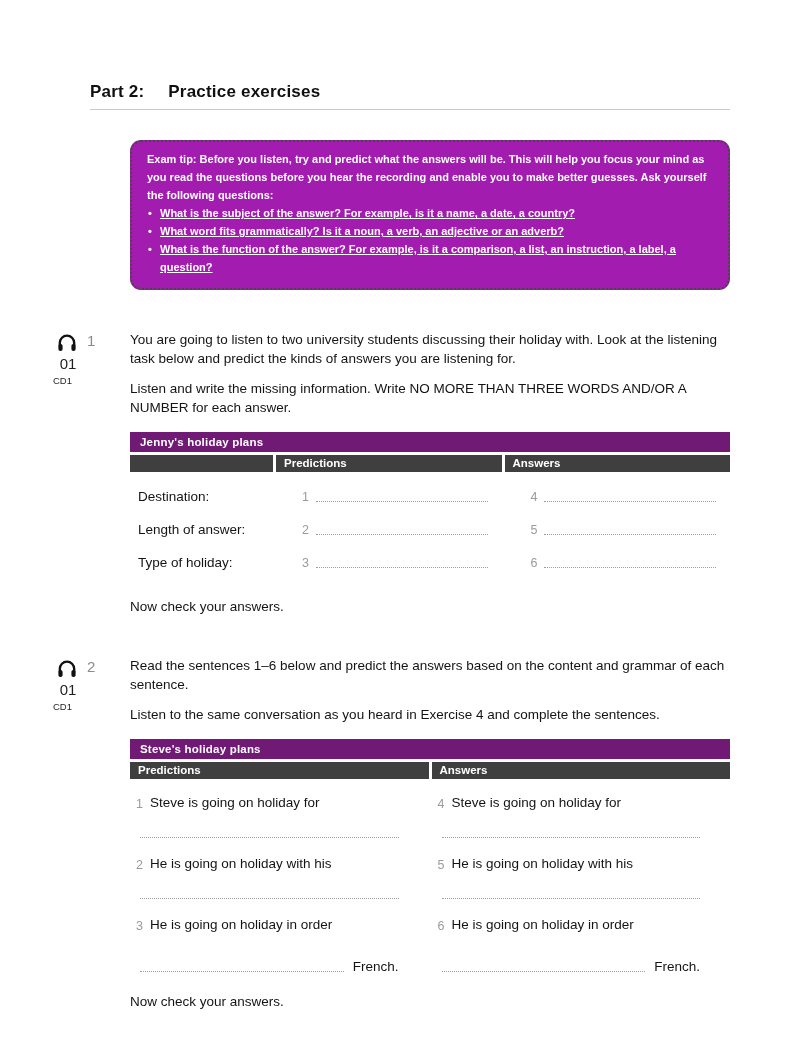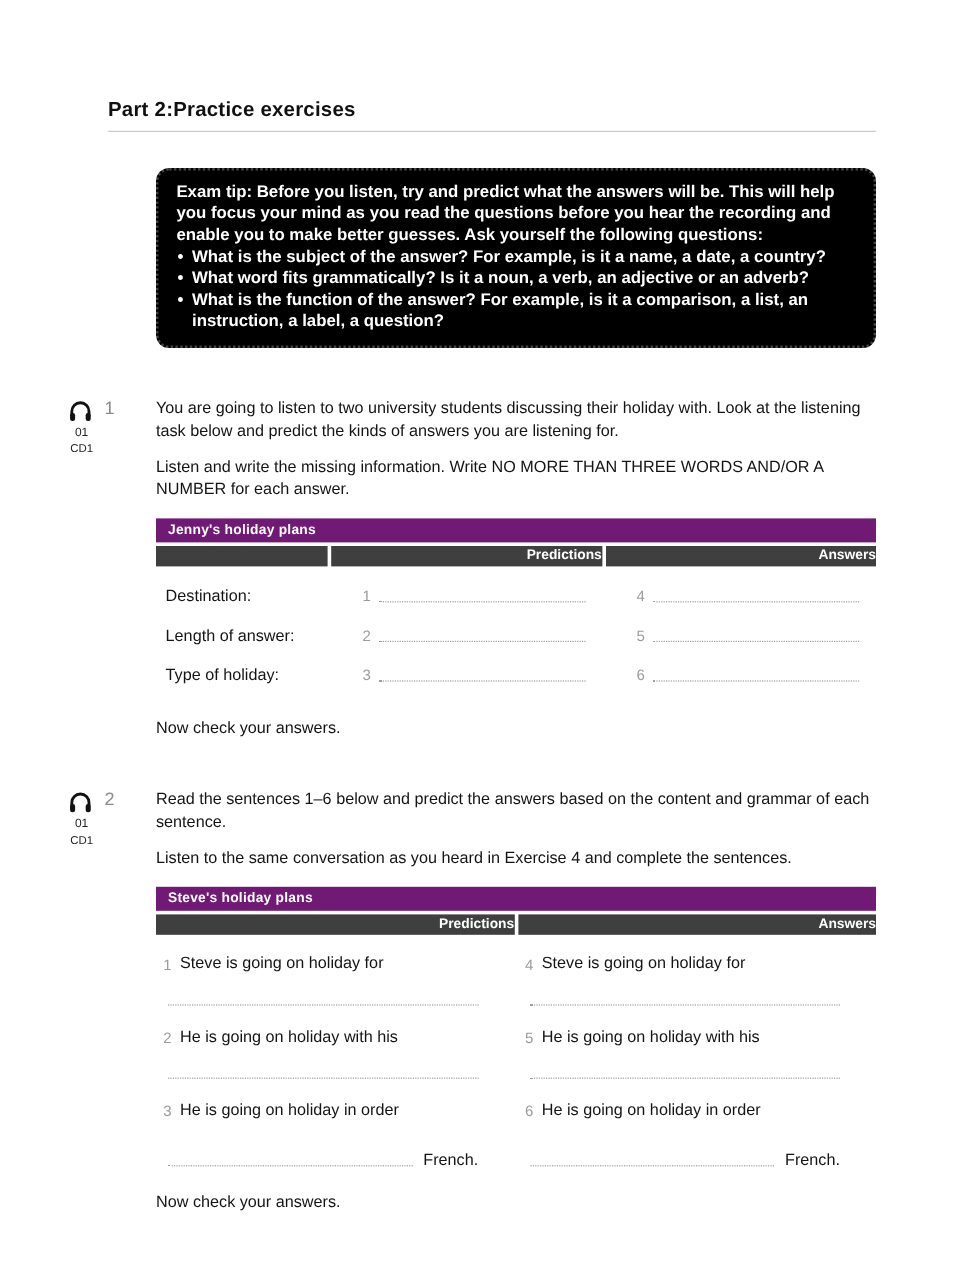--- a/index.html
+++ b/index.html
@@ -11,61 +11,61 @@
     position:relative;
     overflow:hidden;
   }
   .page { position:relative; width:800px; height:1061px; background:#fff; }
 
   
   .page-title {
     margin:82px 70px 0 90px;
     font-size:17px; font-weight:600; color:#101010; letter-spacing:.2px;
   }
-  .page-title .t1 { }
+  .page-title .t1 { margin-right:24px; }
   .title-rule { margin:7px 70px 0 90px; border-bottom:1px solid #c9c9c9; height:0; }
 
   
   .examtip {
     margin:30px 70px 0 130px;
-    background:#000000;
+    background:#a21caf;
     border:2px dotted #454545;
     border-radius:11px;
     padding:9px 15px 11px 15px;
     color:#ffffff;
-    font-size:14px; line-height:17.8px; font-weight:bold;
+    font-size:11px; line-height:17.8px; font-weight:bold;
   }
   .examtip ul { list-style:none; margin-top:1px; }
-  .examtip li { position:relative; padding-left:13px; }
+  .examtip li { position:relative; padding-left:13px;text-decoration:underline; }
   .examtip li::before { content:"\2022"; position:absolute; left:1px; }
 
   
   .exercise { position:relative; margin:40px 70px 0 130px; }
   .gutter { position:absolute; left:-74px; top:2px; width:48px; }
   .hp-row { display:flex; align-items:flex-start; gap:9px; }
   .hp-row svg { display:block; }
   .hp-num { font-size:15px; color:#8b8b8b; line-height:18px; }
-  .track { width:24px; text-align:center; font-size:10px; color:#1f1f1f; margin-top:1px; }
-  .cd    { width:30px; text-align:center; font-size:9.5px; color:#1f1f1f; margin-top:3px; margin-left:-3px; }
+  .track { width:24px; text-align:center; font-size:15px; color:#1f1f1f; margin-top:1px; }
+  .cd    { width:30px; font-size:9.5px; color:#1f1f1f; margin-top:3px; margin-left:-3px; }
 
   .ex-p { font-size:13.5px; line-height:19px; margin-bottom:11px; color:#141414; }
   .check { font-size:13.5px; color:#141414; margin-top:20px; }
 
   
   .tbl { margin-top:15px; }
   .tbl-title {
     background:#701a75; color:#fff; font-weight:bold; font-size:11.5px;
     height:20px; line-height:20px; padding-left:10px; letter-spacing:.2px;
   }
   .tbl-head { display:grid; column-gap:3px; margin-top:3px; }
   .head3 { grid-template-columns:143px 1fr 1fr; }
   .head2 { grid-template-columns:1fr 1fr; }
   .hcell {
     background:#3f3f3f; color:#fff; font-weight:bold; font-size:11.5px;
-    height:17px; line-height:17px; padding-left:8px;text-align:right;
+    height:17px; line-height:17px; padding-left:8px;
   }
 
   
   .t1-body { margin-top:8px; }
   .t1-row {
     display:grid; grid-template-columns:143px 1fr 1fr; column-gap:21px;
     height:33px; align-items:center;
   }
   .t1-label { font-size:13.5px; padding-left:8px; color:#141414; }
   .blank { display:flex; align-items:flex-end; padding:0 14px 2px 8px; height:20px; }

